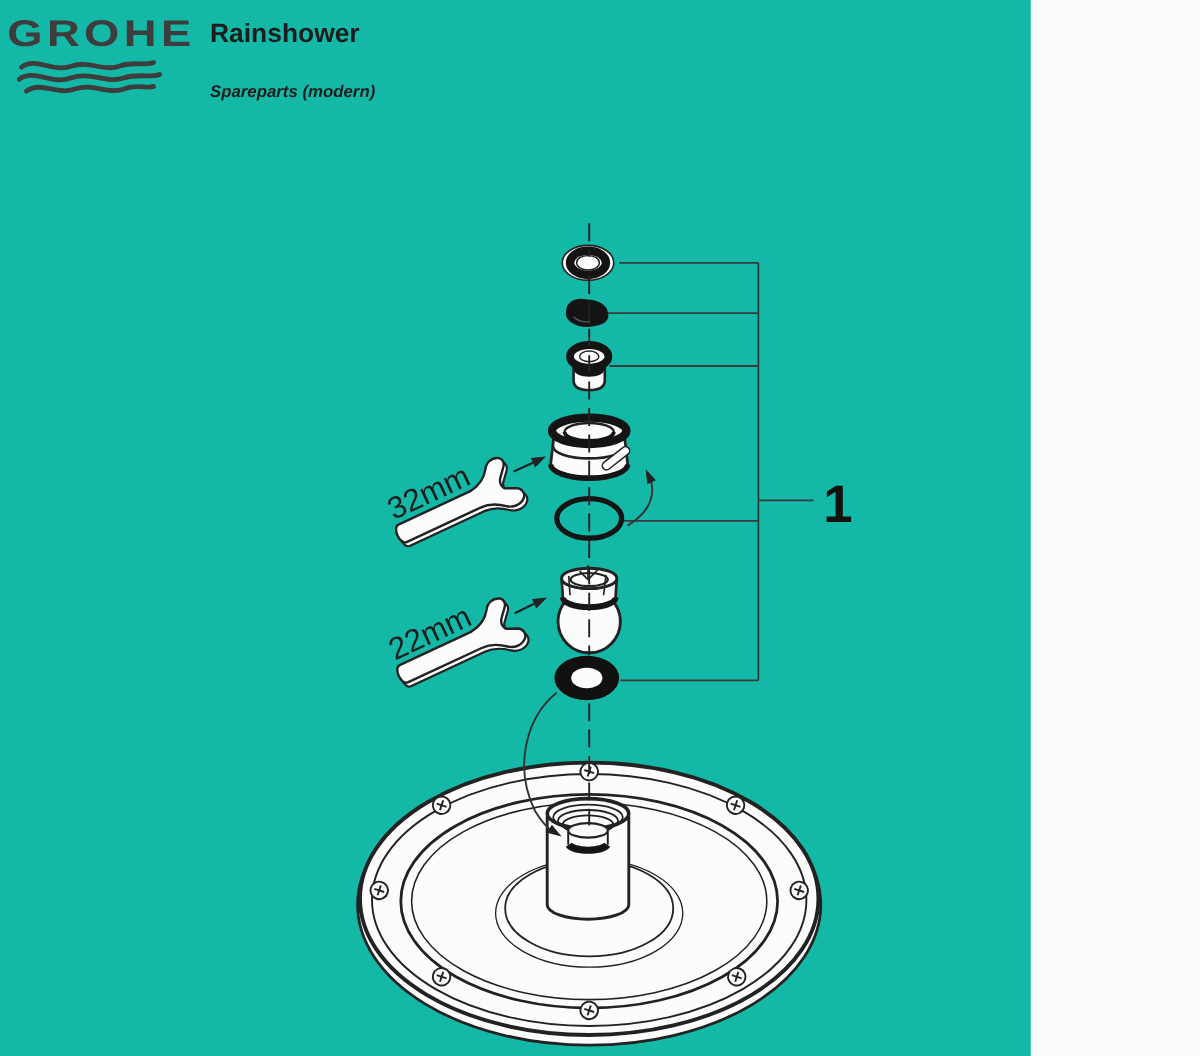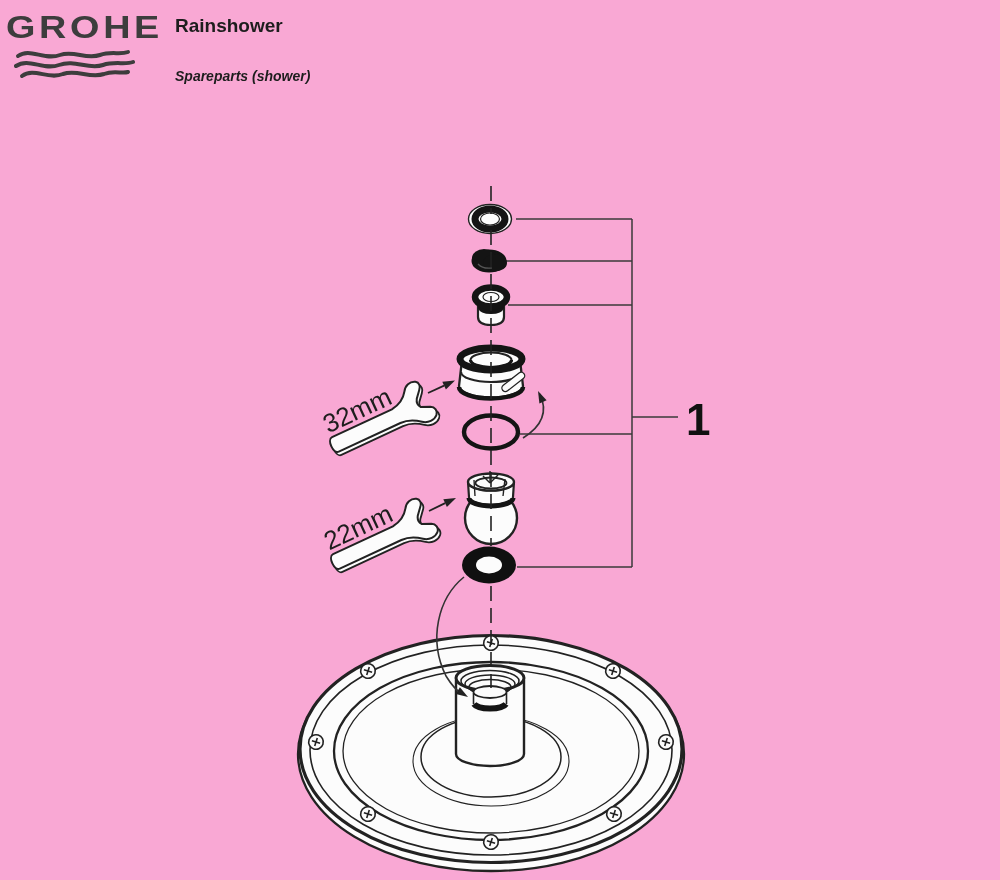--- a/index.html
+++ b/index.html
@@ -1,41 +1,41 @@
 <!DOCTYPE html>
 <html><head>
 <meta charset="utf-8">
 <style>
   html,body{margin:0;padding:0;}
   body{width:1000px;height:880px;background:#fcfcfc;}
-  .page{position:relative;width:1000px;height:880px;background:#f9a8d4;overflow:hidden;
+  .page{position:relative;width:859px;height:880px;background:#14b8a6;overflow:hidden;
         font-family:"Liberation Sans",sans-serif;color:#1d1d1d;}
   .brand{position:absolute;left:6px;top:10px;font-size:31px;font-weight:bold;color:#3d3d3d;
          letter-spacing:3px;transform:scaleX(1.22);transform-origin:0 0;white-space:nowrap;}
   .waves{position:absolute;left:14px;top:46px;width:124px;height:34px;}
-  .t1{position:absolute;left:175px;top:15px;font-size:19px;font-weight:bold;white-space:nowrap;}
+  .t1{position:absolute;left:175px;top:15px;font-size:22px;font-weight:bold;white-space:nowrap;}
   .t2{position:absolute;left:175px;top:41px;font-size:21px;font-weight:bold;white-space:nowrap;}
   .t3{position:absolute;left:175px;top:68px;font-size:14px;font-style:italic;font-weight:600;white-space:nowrap;}
   .diagram{position:absolute;left:0;top:0;width:1000px;height:880px;}
   .wrench-label{font-family:"Liberation Sans",sans-serif;font-size:26px;fill:#1d1d1d;}
   .part-number{font-family:"Liberation Sans",sans-serif;font-size:44px;font-weight:bold;fill:#111;}
 </style>
 </head>
 <body>
 
 <div class="page">
 
   <div class="brand">GROHE</div>
   <svg class="waves" viewBox="0 0 124 34">
     <path d="M4,10 C16,1 30,15 46,9 C60,4 72,14 86,9 C97,5 106,9 114,6" fill="none" stroke-width="4" stroke-linecap="round" stroke="#3d3d3d"></path>
     <path d="M2,20 C15,11 29,25 45,19 C61,13 74,24 89,19 C101,15 111,19 119,16" fill="none" stroke-width="4" stroke-linecap="round" stroke="#3d3d3d"></path>
     <path d="M8,30 C20,21 34,34 49,28 C63,23 76,33 90,28 C100,24 108,28 114,26" fill="none" stroke-width="4" stroke-linecap="round" stroke="#3d3d3d"></path>
   </svg>
   <div class="t1">Rainshower</div>
-  <div class="t3">Spareparts (shower)</div>
+  <div class="t3">Spareparts (modern)</div>
 
   <svg class="diagram" viewBox="0 0 1000 880">
 
     <g stroke="#3a3a3a" stroke-width="1.5">
       <line x1="516" y1="219" x2="632" y2="219"></line>
       <line x1="505" y1="261" x2="632" y2="261"></line>
       <line x1="508" y1="305" x2="632" y2="305"></line>
       <line x1="520" y1="434" x2="632" y2="434"></line>
       <line x1="517" y1="567" x2="632" y2="567"></line>
       <line x1="632" y1="219" x2="632" y2="567"></line>

